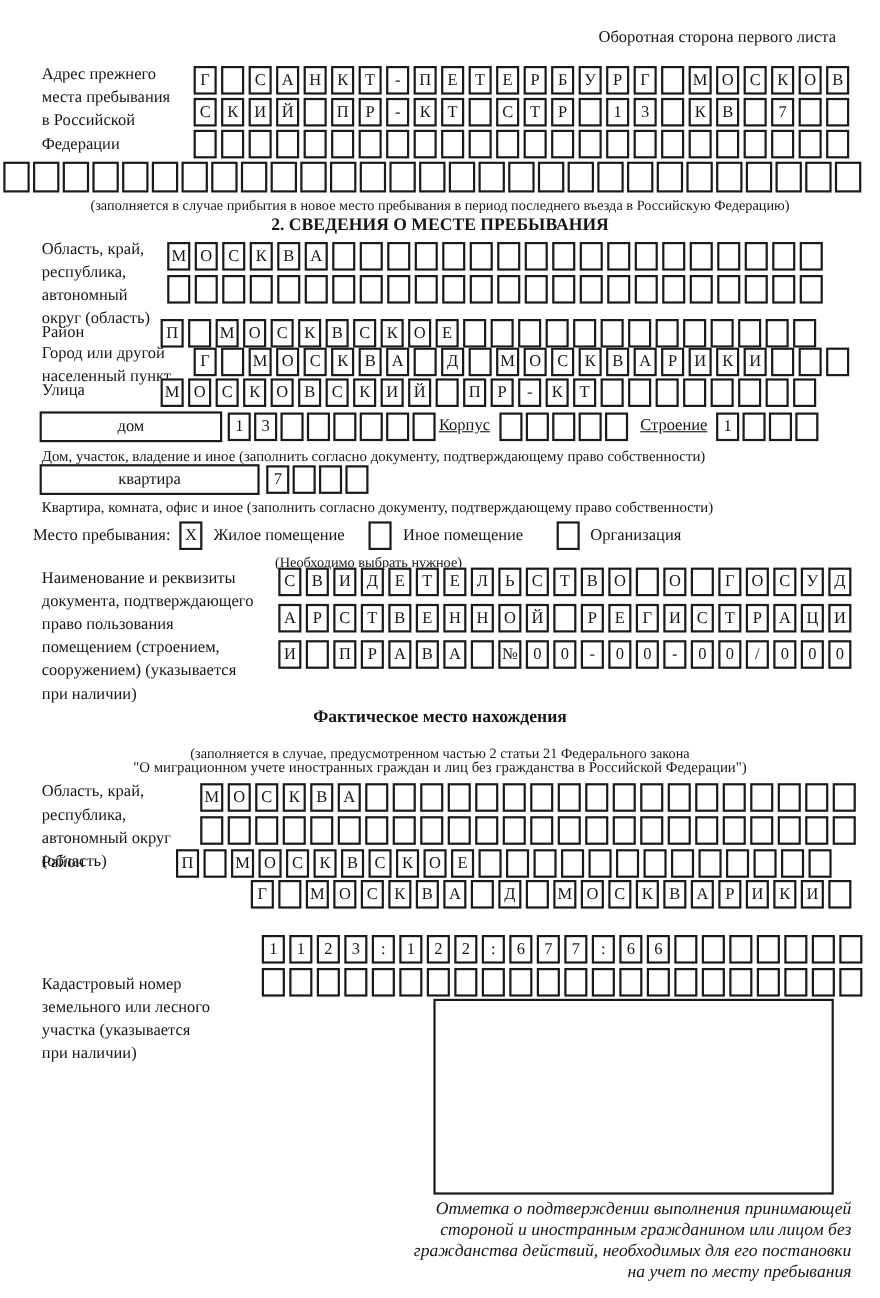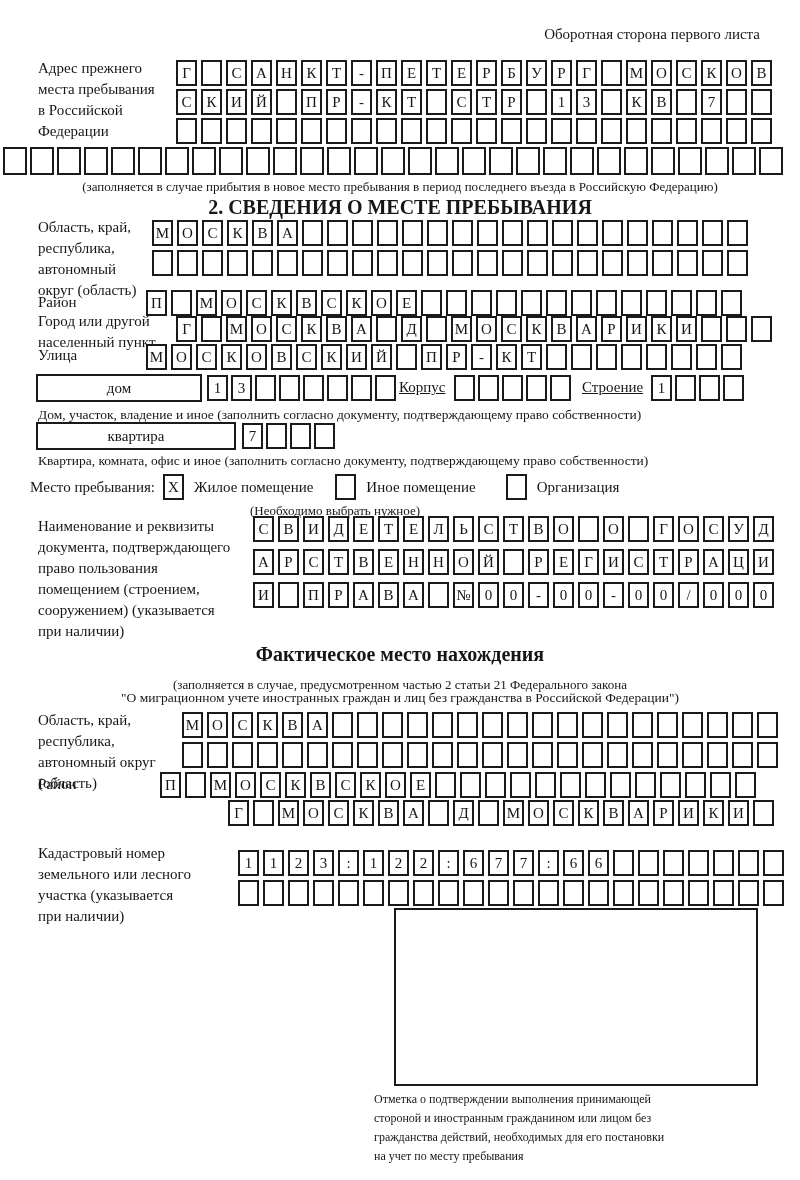--- a/index.html
+++ b/index.html
@@ -5,40 +5,40 @@
   html,body { margin:0; padding:0; background:#ffffff; }
   .page {
     position:relative; width:800px; height:1180px; margin:0 auto;
     background:#ffffff; color:#161616;
     font-family:"Liberation Serif","DejaVu Serif",serif;
     overflow:hidden;
   }
   .label { position:absolute; font-size:15px; line-height:21px; white-space:pre-line; }
   .note { position:absolute; font-size:13px; line-height:17px; }
   .center { left:0; width:800px; text-align:center; }
-  .h { position:absolute; font-weight:bold; font-size:20px; }
+  .h { position:absolute; font-weight:bold; font-size:16px; }
   .boxrow { position:absolute; display:flex; gap:4px; white-space:nowrap; }
   .boxrow.tight { gap:3px; }
   .cell {
     display:inline-block; box-sizing:border-box; flex:0 0 auto;
     width:21px; height:26px; border:2px solid #1a1a1a; background:#fff;
     text-align:center; font-size:15px; line-height:22px;
   }
   .wide .cell { width:24px; height:28px; }
   .rect-label {
     position:absolute; box-sizing:border-box; height:28px; border:2px solid #1a1a1a;
     text-align:center; font-size:15px; line-height:24px; background:#fff;
   }
   .inline-label { position:absolute; font-size:15px;text-decoration:underline; }
   .stay-row { position:absolute; display:flex; align-items:center; font-size:15px; }
   .stay-row .cell { margin:0 10px 0 8px; }
   .stay-row .opt2 { margin-left:22px; }
   .stay-row .opt3 { margin-left:30px; }
   .bigbox { position:absolute; border:2px solid #1a1a1a; background:#fff; }
-  .caption { position:absolute; font-size:12px; line-height:19px; text-align:left; white-space:pre-line; }
+  .caption { position:absolute; font-size:16px; line-height:19px; text-align:right; white-space:pre-line;font-style:italic; }
 </style>
 </head>
 <body>
 
 <div class="page">
 
   <div class="label" style="top:24px; right:40px; text-align:right;">Оборотная сторона первого листа</div>
 
   <div class="label" style="left:38px; top:58px; width:140px;">Адрес прежнего
 места пребывания
@@ -530,21 +530,21 @@
       <span class="cell">К</span>
       <span class="cell">В</span>
       <span class="cell">А</span>
       <span class="cell">Р</span>
       <span class="cell">И</span>
       <span class="cell">К</span>
       <span class="cell">И</span>
       <span class="cell"></span>
     </div>
 
-  <div class="label" style="left:38px; top:843px; width:190px;">Кадастровый номер
+  <div class="label" style="left:38px; top:885px; width:190px;">Кадастровый номер
 земельного или лесного
 участка (указывается
 при наличии)</div>
   <div class="boxrow" style="left:238px; top:850px;">
       <span class="cell">1</span>
       <span class="cell">1</span>
       <span class="cell">2</span>
       <span class="cell">3</span>
       <span class="cell">:</span>
       <span class="cell">1</span>

